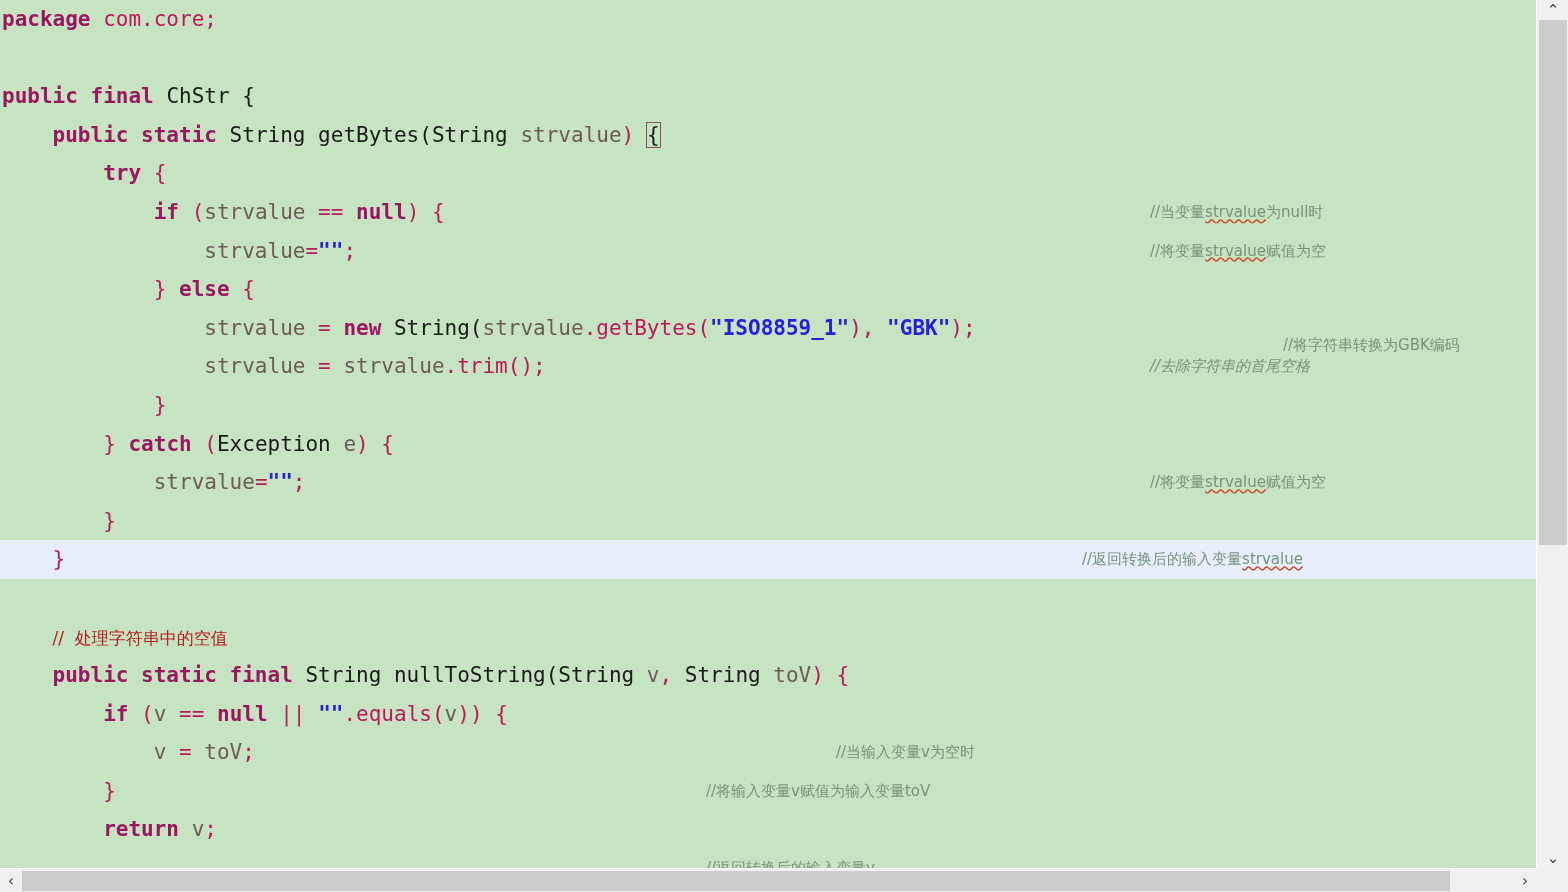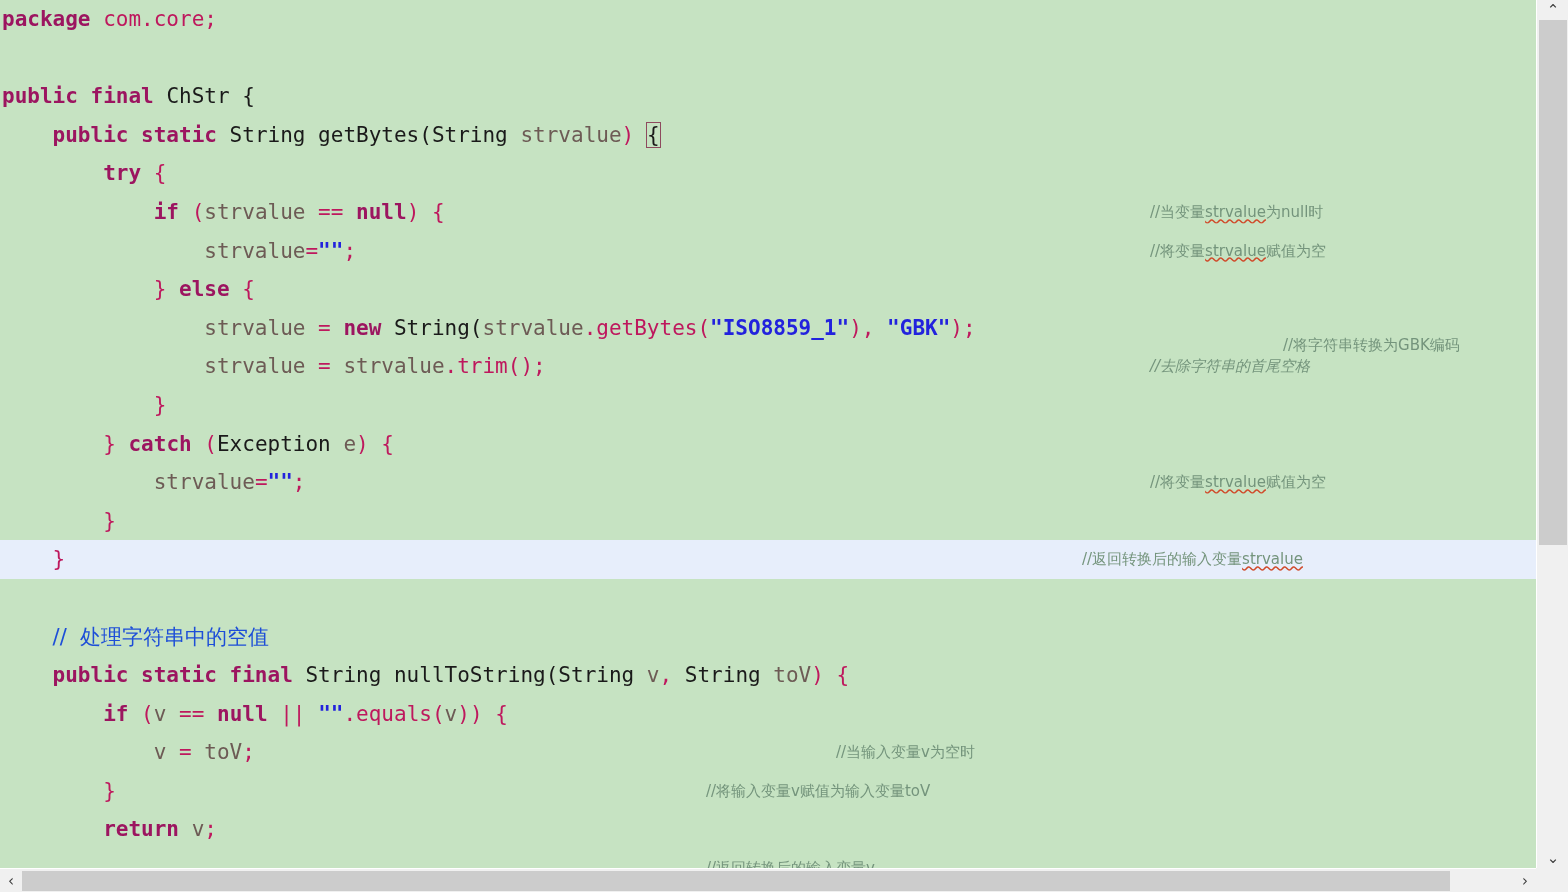--- a/index.html
+++ b/index.html
@@ -44,23 +44,23 @@
     box-sizing: border-box;
   }
   .line.hl { background: #e7eefb; }
 
   .kw   { color: #9c1560; font-weight: bold; }
   .str  { color: #2222dd; font-weight: bold; }
   .ident{ color: #6d5b55; }
   .type { color: #1a1a1a; }
   .punc { color: #be185d; }
   .cm   {
-    color: #1d4ed8;
+    color: #b91c1c;
     font-family: "DejaVu Sans", sans-serif;
-    font-size: 21px;
+    font-size: 17px;
   }
   .sq {
     text-decoration: underline wavy #d04a2a;
     text-decoration-skip-ink: none;
   }
   .brk {
     outline: 1px solid #8e4a5e;
     background: transparent;
   }
   

